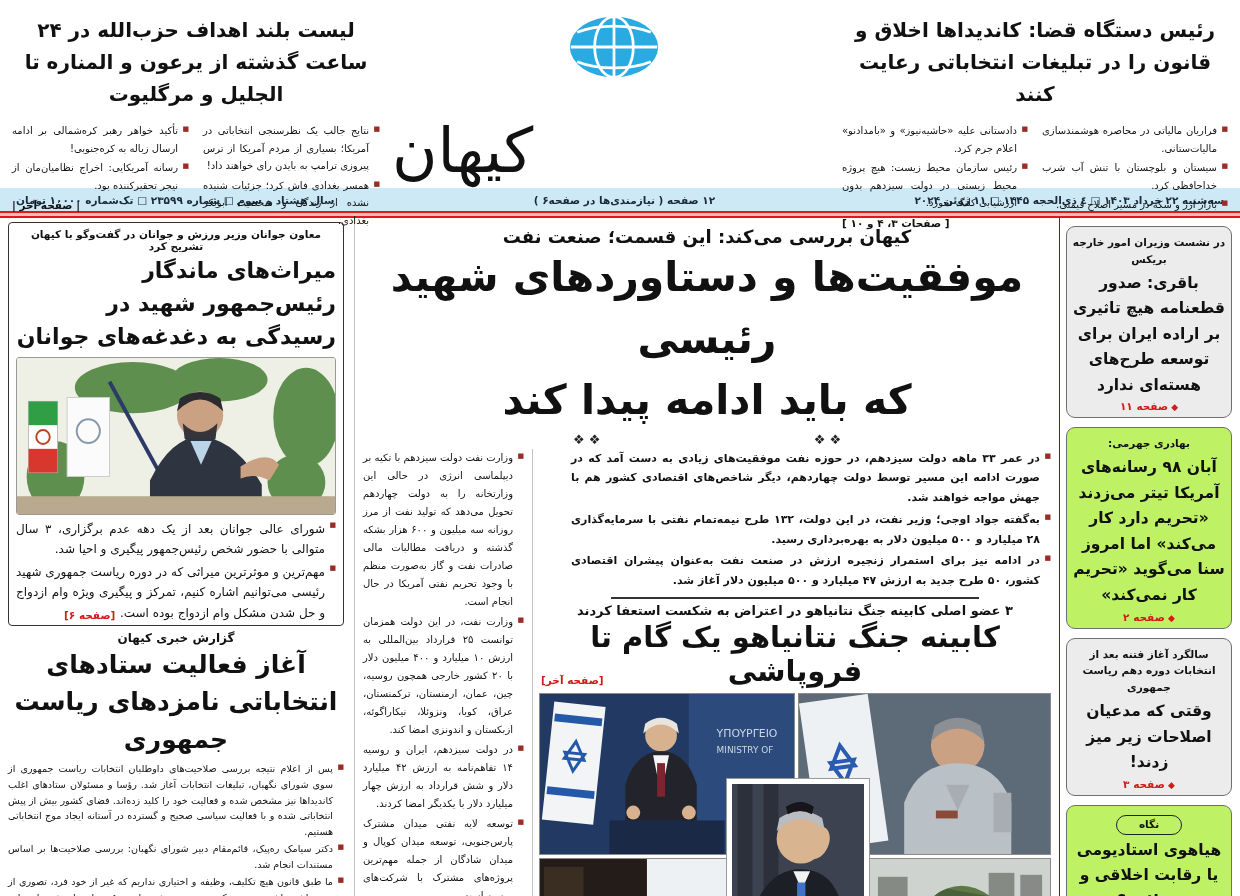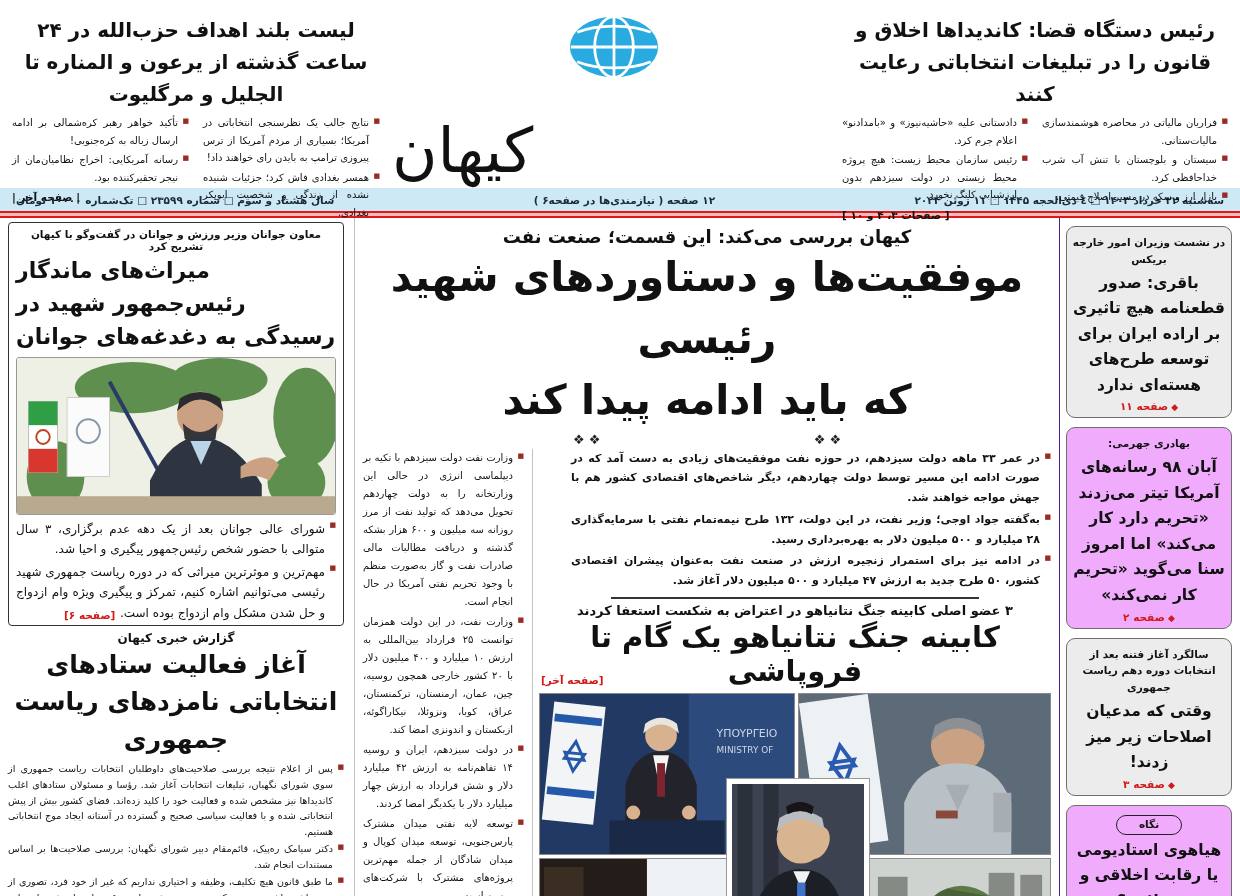--- a/index.html
+++ b/index.html
@@ -4,21 +4,21 @@
 <style>
   * { box-sizing: border-box; margin: 0; padding: 0; }
   html,body { width:1240px; height:896px; overflow:hidden; background:#fff;
     font-family:"DejaVu Sans", sans-serif; color:#111; direction:rtl; }
 
   
   .header { display:flex; height:188px; }
   .top-story { padding:14px 12px 4px; }
   .top-story.right { width:410px; }
   .top-story.left  { width:392px; }
-  .top-headline { font-size:20px; font-weight:900; text-align:center; line-height:1.6; margin-bottom:4px; }
+  .top-headline { font-size:20px; font-weight:900; text-align:center; line-height:1.6; margin-bottom:12px; }
   .top-bullets { display:flex; gap:14px; font-size:10px; line-height:1.75; text-align:justify; }
   .top-bullets .col { flex:1; }
   ul.sq { list-style:none; }
   ul.sq li { padding-right:11px; position:relative; margin-bottom:2px; }
   ul.sq li::before { content:"■"; position:absolute; right:0; top:1px; font-size:7px; color:#9a2b25; }
   .pages-ref { font-weight:900; font-size:10.5px; text-align:left; margin-top:2px; }
 
   
   .masthead { width:438px; position:relative; }
   .logo-text { position:absolute; bottom:6px; right:0; left:0; text-align:left;
@@ -28,21 +28,21 @@
   
   .date-strip { height:23px; background:#cde9f6; display:flex; align-items:center;
     justify-content:space-between; padding:0 16px; font-size:10.5px; font-weight:700; color:#1b2a3a; }
   .red-rule { height:7px; background:linear-gradient(#e01818 0 2px,#f3bcbc 2px 5px,#e01818 5px 7px); }
 
   
   .main { display:flex; height:678px; }
 
   
   .sidebar { width:180px; padding:8px 8px 4px 6px; display:flex; flex-direction:column; gap:9px; }
-  .side-box { border:1px solid #6f6f6f; border-radius:9px; padding:7px 5px 5px; text-align:center; background:#f0abfc; }
+  .side-box { border:1px solid #6f6f6f; border-radius:9px; padding:7px 5px 5px; text-align:center; background:#bef264; }
   .side-box.gray { background:#ececec; }
   .side-kicker { font-size:10.5px; font-weight:700; line-height:1.6; }
   .side-headline { font-size:15.5px; font-weight:900; line-height:1.65; margin:3px 0 2px; }
   .page-ref { color:#d11a1a; font-size:10.5px; font-weight:900; }
   .page-ref .dia { font-size:9px; }
   .tag-pill { display:inline-block; border:1px solid #222; border-radius:12px; padding:0 22px;
     font-size:10.5px; font-weight:700; line-height:1.7; }
 
   
   .center { width:706px; border-right:1px solid #4c1d95; border-left:1px solid #c2c2c2; padding:4px 8px 0; }
@@ -70,21 +70,21 @@
   .t-falk    { left:0;   top:165px; width:202px; height:171px; }
   .t-chart   { left:205px;top:165px; width:122px; height:171px; }
   .t-officer { left:330px;top:165px; width:182px; height:171px; }
   .t-netanyahu { left:188px; top:86px; width:142px; height:190px; border:5px solid #fff;
     box-shadow:0 0 0 1px #999; z-index:5; }
 
   
   .leftcol { width:354px; padding:4px 10px 0 8px; }
   .youth-box { border:1.5px solid #333; border-radius:4px; padding:5px 7px 4px; }
   .lc-kicker { text-align:center; font-size:10.5px; font-weight:700; }
-  .youth-headline { text-align:left; font-size:22px; font-weight:900; line-height:1.5; margin:2px 0 4px; }
+  .youth-headline { text-align:right; font-size:22px; font-weight:900; line-height:1.5; margin:2px 0 4px; }
   .youth-photo { width:100%; height:158px; border:1px solid #999; border-radius:3px; overflow:hidden; }
   .youth-photo svg { display:block; width:100%; height:100%; }
   .caption-bullets { font-size:12px; line-height:1.7; text-align:justify; margin-top:4px; }
   .inline-page { color:#d11a1a; font-weight:900; font-size:10.5px; }
   .caption-foot { text-align:left; margin-top:-16px;padding-left:48px; }
 
   .campaign { margin-top:5px; }
   .campaign-kicker { text-align:center; font-size:12px; font-weight:900; }
   .campaign-headline { text-align:center; font-size:25px; font-weight:900; line-height:1.5; margin:1px 0 3px; }
   .campaign-bullets { font-size:9.6px; line-height:1.62; text-align:justify; }

